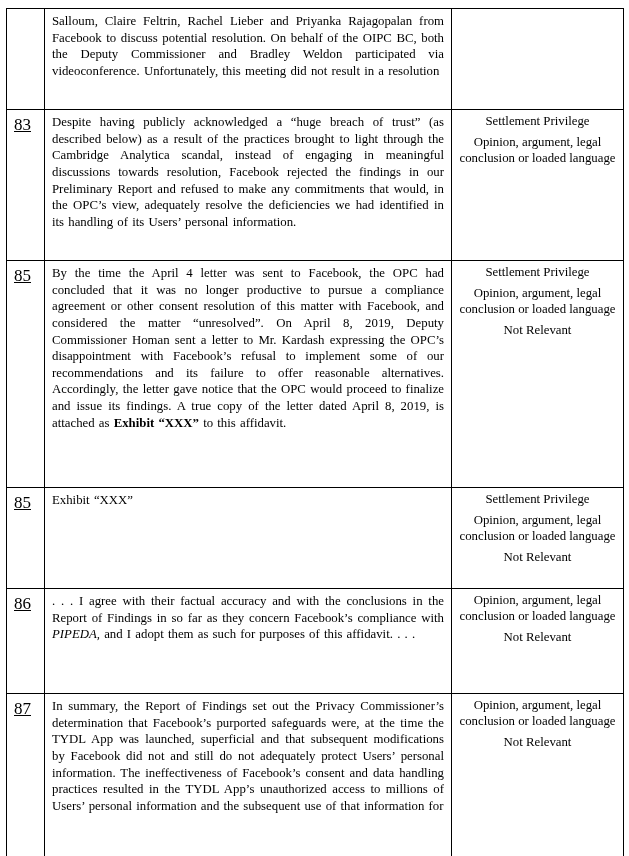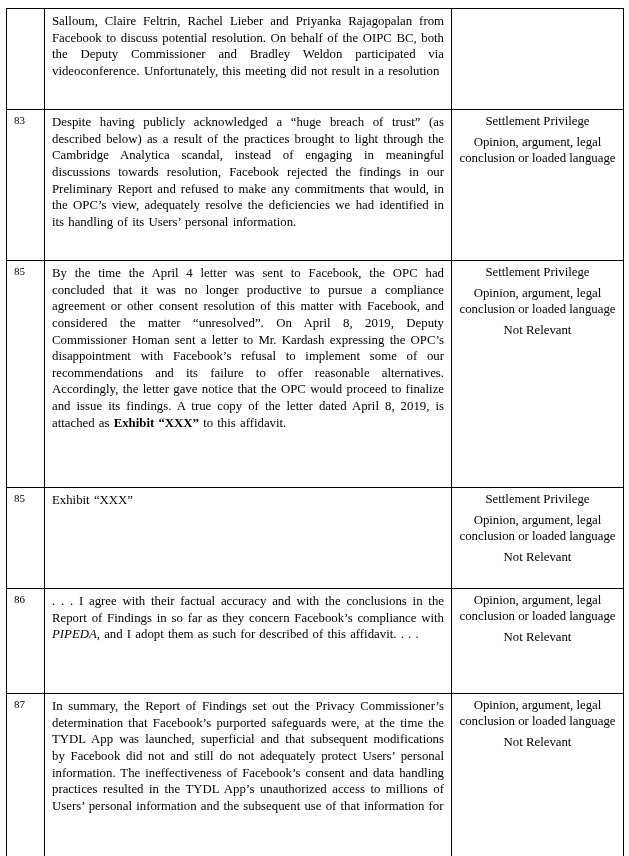--- a/index.html
+++ b/index.html
@@ -25,22 +25,23 @@
   table.doc-table td {
     border: 1px solid #000000;
     vertical-align: top;
     padding: 4px 7px 4px 7px;
   }
   col.c-num { width: 38px; }
   col.c-text { width: 407px; }
   col.c-obj { width: 172px; }
 
   .num-cell {
-    font-size: 11px;
+    font-size: 17px;
     line-height: 1.25;
+    text-decoration: underline;
   }
   .text-cell .para {
     margin: 0;
     font-size: 12.8px;
     line-height: 1.3;
     text-align: justify;
     word-spacing: 1px;
   }
   .obj-cell .objection {
     margin: 0 0 5px 0;
@@ -97,21 +98,21 @@
           </td>
           <td class="obj-cell">
             <p class="objection">Settlement Privilege</p>
             <p class="objection">Opinion, argument, legal conclusion or loaded language</p>
             <p class="objection">Not Relevant</p>
           </td>
         </tr>
         <tr style="height: 105px;">
           <td class="num-cell">86</td>
           <td class="text-cell">
-            <p class="para"><span>. . . I agree with their factual accuracy and with the conclusions in the Report of Findings in so far as they concern Facebook’s compliance with </span><span class="italic">PIPEDA,</span><span> and I adopt them as such for described of this affidavit. . . .</span></p>
+            <p class="para"><span>. . . I agree with their factual accuracy and with the conclusions in the Report of Findings in so far as they concern Facebook’s compliance with </span><span class="italic">PIPEDA,</span><span> and I adopt them as such for purposes of this affidavit. . . .</span></p>
           </td>
           <td class="obj-cell">
             <p class="objection">Opinion, argument, legal conclusion or loaded language</p>
             <p class="objection">Not Relevant</p>
           </td>
         </tr>
         <tr style="height: 163px; margin-left: 38px;">
           <td class="num-cell">87</td>
           <td class="text-cell">
             <p class="para"><span>In summary, the Report of Findings set out the Privacy Commissioner’s determination that Facebook’s purported safeguards were, at the time the TYDL App was launched, superficial and that subsequent modifications by Facebook did not and still do not adequately protect Users’ personal information. The ineffectiveness of Facebook’s consent and data handling practices resulted in the TYDL App’s unauthorized access to millions of Users’ personal information and the subsequent use of that information for</span></p>

